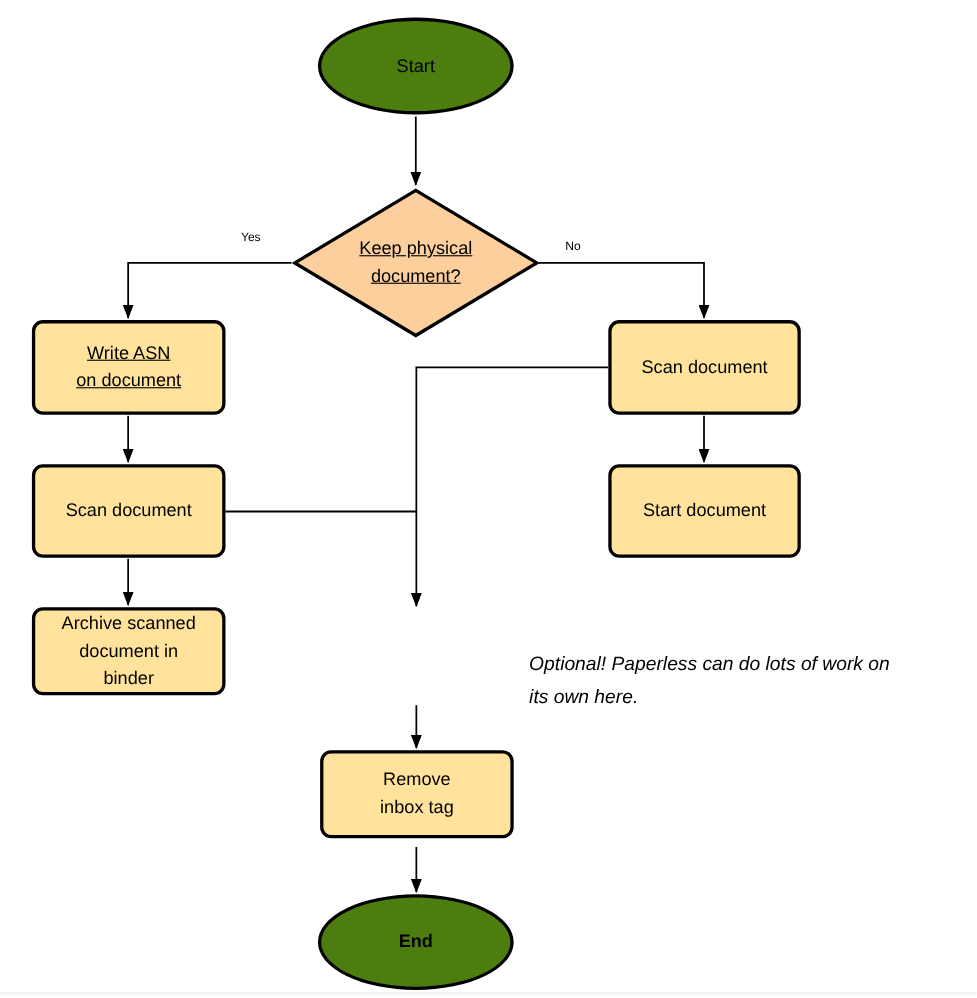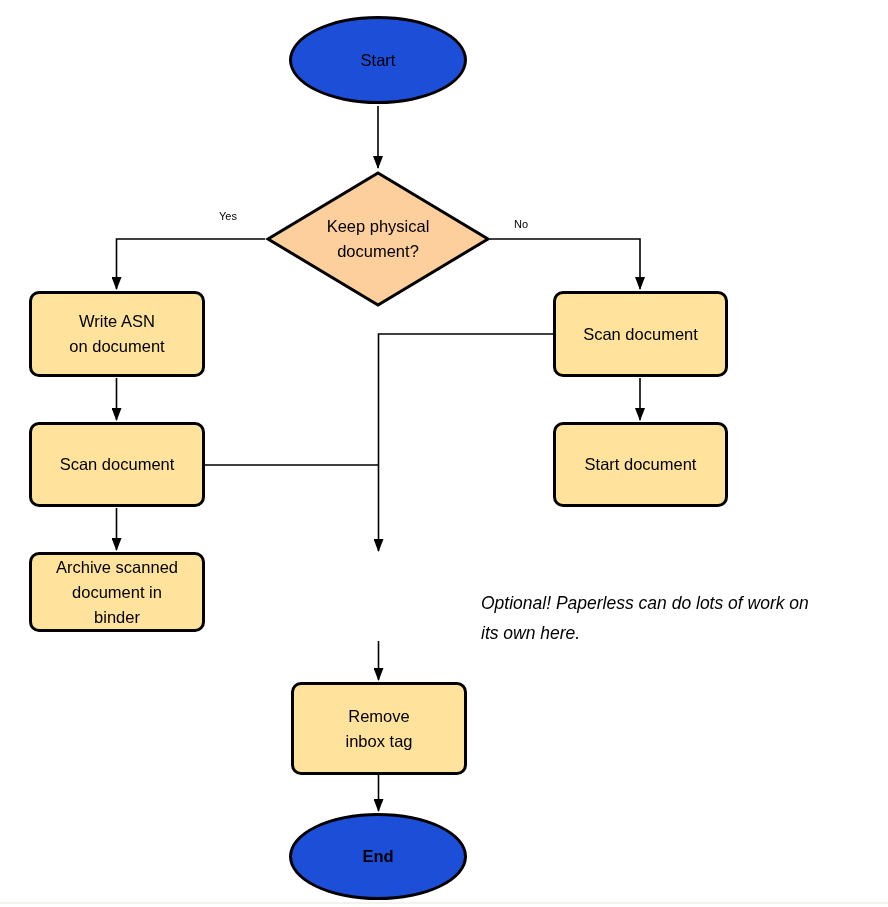--- a/index.html
+++ b/index.html
@@ -32,39 +32,39 @@
     line-height: 25px;
   }
   .node-label { white-space: pre-line; }
 
   .process {
     background: #FFE39C;
     border: 3px solid #000;
     border-radius: 10px;
   }
   .terminator {
-    background: #1d4ed8;
+    background: #4d7c0f;
     border: 3px solid #000;
     border-radius: 50%;
     align-items: center;
   }
   .diamond-wrap { background: transparent; }
   .diamond-wrap svg { position: absolute; left: 0; top: 0; }
   .diamond-wrap .node-label { position: relative; }
 
   
   .n-start    { left: 289px; top: 16px;  width: 178px; height: 88px; }
-  .n-decision { left: 265px; top: 170px; width: 226px; height: 138px; }
-  .n-write    { left: 29px;  top: 291px; width: 176px; height: 86px; }
+  .n-decision { left: 265px; top: 170px; width: 226px; height: 138px; text-decoration: underline; }
+  .n-write    { left: 29px;  top: 291px; width: 176px; height: 86px; text-decoration: underline; }
   .n-scanl    { left: 29px;  top: 422px; width: 176px; height: 85px; }
   .n-archive  { left: 29px;  top: 552px; width: 176px; height: 80px; }
   .n-scanr    { left: 553px; top: 291px; width: 175px; height: 86px; }
   .n-trash    { left: 553px; top: 422px; width: 175px; height: 85px; }
   .n-tagging  { left: 290px; top: 553px; width: 178px; height: 87px; }
-  .n-remove   { left: 291px; top: 682px; width: 176px; height: 93px; }
+  .n-remove   { left: 291px; top: 682px; width: 176px; height: 80px; }
   .n-end      { left: 289px; top: 813px; width: 178px; height: 87px; font-weight: bold; }
 
   .edge-label {
     position: absolute;
     font-size: 11px;
     text-align: center;
     width: 50px;
   }
   .l-yes { left: 203px; top: 210px; }
   .l-no  { left: 496px; top: 218px; }

